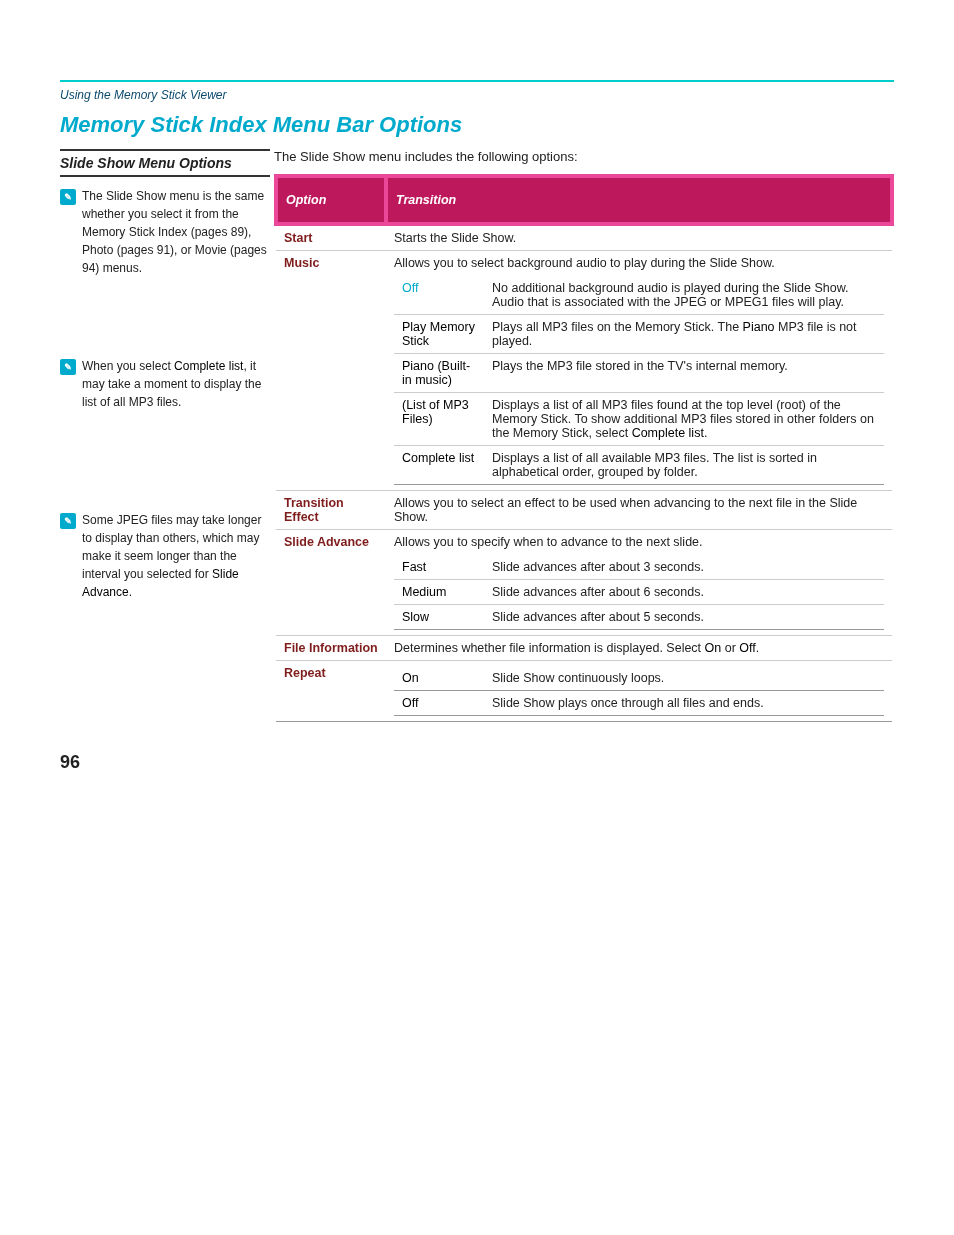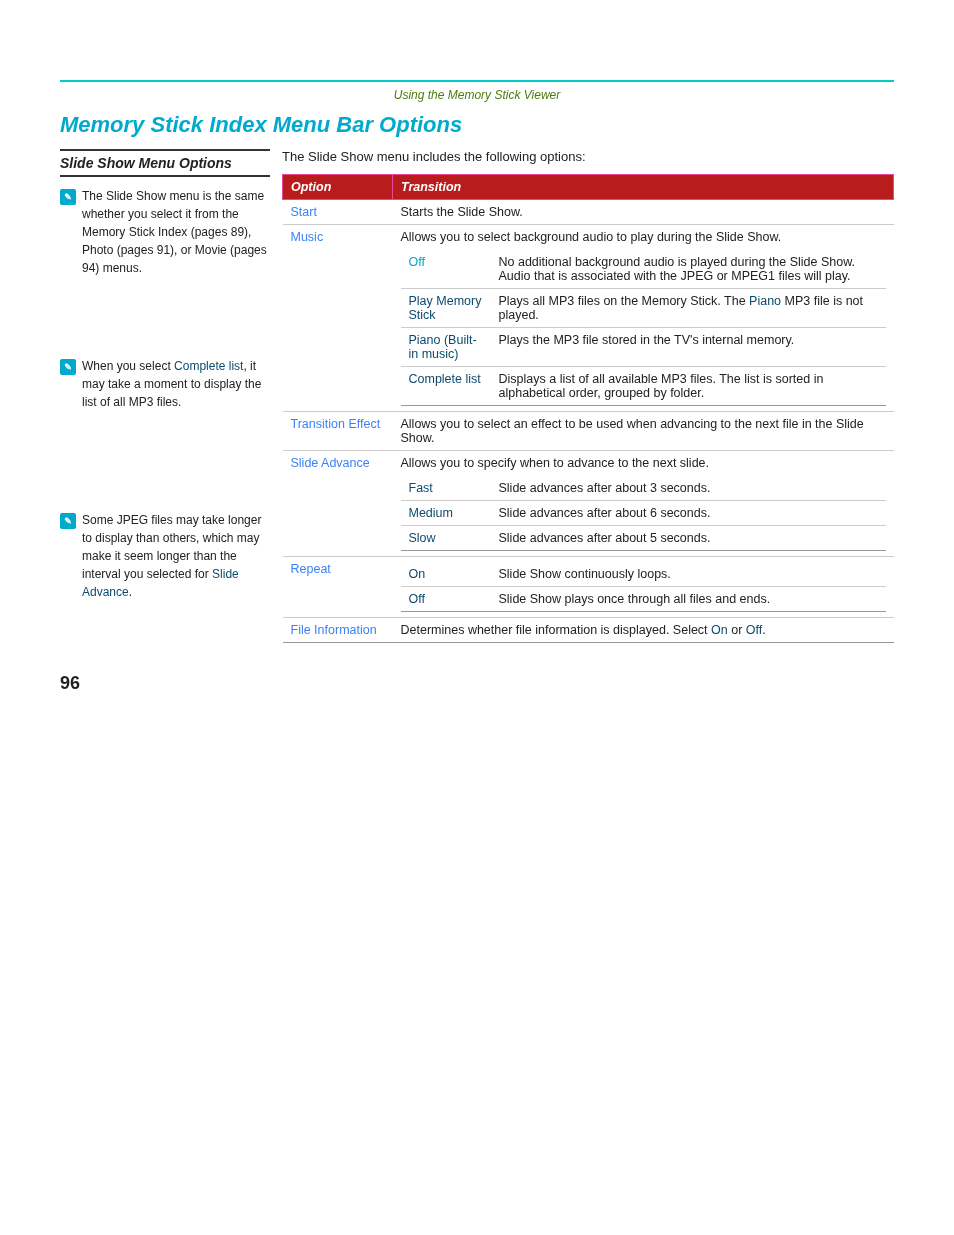--- a/index.html
+++ b/index.html
@@ -18,36 +18,35 @@
       padding: 0;
       position: relative;
       background: #fff;
     }
     .top-rule {
       border-top: 2px solid #00cccc;
       margin: 80px 60px 0 60px;
     }
     .section-label {
       font-style: italic;
-      color: #4d7c0f;
+      color: #0c4a6e;
       font-size: 12px;
       margin: 6px 60px 0 60px;
-      text-align: center;
     }
     .main-title {
       font-size: 22px;
       font-weight: bold;
       font-style: italic;
       color: #00aacc;
       margin: 10px 60px 6px 60px;
     }
     .content-area {
       display: flex;
       margin: 11px 60px;
-      gap: 12px;
+      gap: 4px;
     }
     .left-col {
       width: 210px;
       flex-shrink: 0;
     }
     .right-col {
       flex: 1;
     }
     .sidebar-title {
       font-weight: bold;
@@ -60,51 +59,51 @@
     .sidebar-note {
       display: flex;
       align-items: flex-start;
       gap: 6px;
       margin-bottom: 20px;
       font-size: 12px;
       color: #222;
       line-height: 1.5;
     }
     .cyan-link {
-      color: #0c4a6e;
+      color: #000000;
     }
     .intro-text {
       font-size: 13px;
       margin-bottom: 10px;
     }
     table.options-table {
       width: 100%;
       border-collapse: collapse;
       font-size: 12.5px;
     }
     table.options-table th {
-      background: #b91c1c;
+      background: #be185d;
       color: #fff;
       font-style: italic;
       font-weight: bold;
-      padding: 5px 8px;
+      padding: 15px 8px;
       text-align: left;
-      border: 1px solid #ec4899;
+      border: 4px solid #ec4899;
     }
     table.options-table td {
       padding: 5px 8px;
       vertical-align: top;
       border-bottom: 1px solid #ccc;
     }
     table.options-table tr:last-child td {
       border-bottom: 1px solid #999;
     }
     .opt-cyan {
-      color: #3b82f6;
-      font-weight: normal;
+      color: #7f1d1d;
+      font-weight: bold;
     }
     .sub-table {
       width: 100%;
       border-collapse: collapse;
     }
     .sub-table td {
       padding: 3px 0;
       vertical-align: top;
       font-size: 12.5px;
       border-bottom: 1px solid #ddd;
@@ -202,20 +201,24 @@
                 </tr>
                 <tr>
                   <td class="sub-col1"><span class="cyan-link">Play Memory Stick</span></td>
                   <td>Plays all MP3 files on the Memory Stick. The <span class="cyan-link">Piano</span> MP3 file is not played.</td>
                 </tr>
                 <tr>
                   <td class="sub-col1"><span class="cyan-link">Piano (Built-in music)</span></td>
                   <td>Plays the MP3 file stored in the TV's internal memory.</td>
                 </tr>
                 <tr>
+                  <td class="sub-col1"><span class="cyan-link">(List of MP3 Files)</span></td>
+                  <td>Displays a list of all MP3 files found at the top level (root) of the Memory Stick. To show additional MP3 files stored in other folders on the Memory Stick, select <span class="cyan-link">Complete list</span>.</td>
+                </tr>
+                <tr>
                   <td class="sub-col1"><span class="cyan-link">Complete list</span></td>
                   <td>Displays a list of all available MP3 files. The list is sorted in alphabetical order, grouped by folder.</td>
                 </tr>
               </tbody>
                 </table>
             </td>
           </tr>
 
           <tr>
             <td class="opt-cyan">Transition Effect</td>
@@ -239,41 +242,41 @@
                 <tr>
                   <td class="sub-col1"><span class="cyan-link">Slow</span></td>
                   <td>Slide advances after about 5 seconds.</td>
                 </tr>
               </tbody>
                 </table>
             </td>
           </tr>
 
           <tr>
+            <td class="opt-cyan">File Information</td>
+            <td>Determines whether file information is displayed. Select <span class="cyan-link">On</span> or <span class="cyan-link">Off</span>.</td>
+          </tr>
+
+          <tr>
             <td class="opt-cyan">Repeat</td>
             <td>
               <table class="sub-table">
                 <tbody>
                     <tr>
                   <td class="sub-col1"><span class="cyan-link">On</span></td>
                   <td>Slide Show continuously loops.</td>
                 </tr>
                 <tr>
                   <td class="sub-col1"><span class="cyan-link">Off</span></td>
                   <td>Slide Show plays once through all files and ends.</td>
                 </tr>
               </tbody>
                 </table>
             </td>
           </tr>
-
-          <tr>
-            <td class="opt-cyan">File Information</td>
-            <td>Determines whether file information is displayed. Select <span class="cyan-link">On</span> or <span class="cyan-link">Off</span>.</td>
-          </tr>
         </tbody>
       </table>
     </div>
   </div>
 
   <div class="page-number">96</div>
 
 </div>
 
 </body></html>

